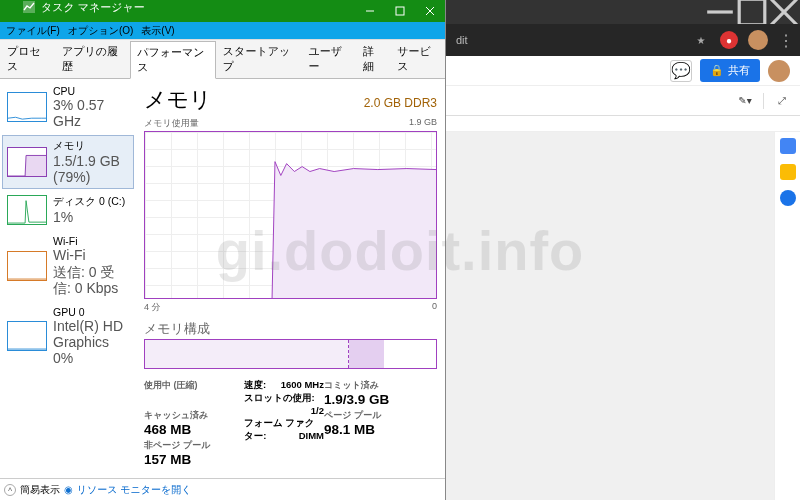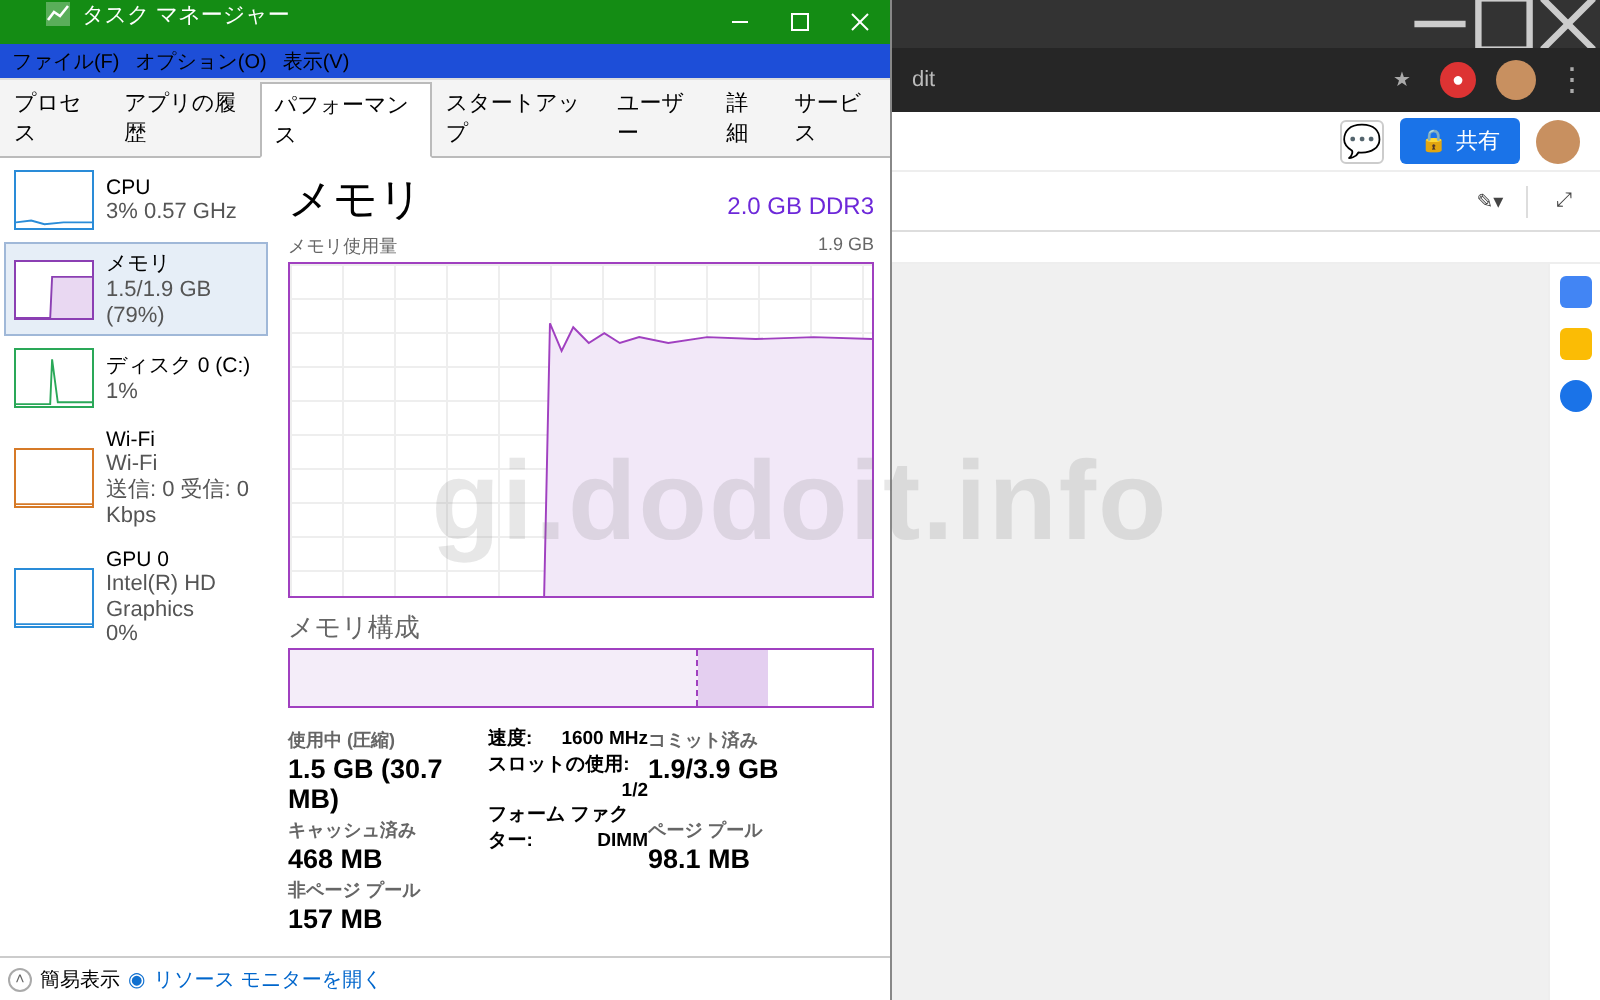--- a/index.html
+++ b/index.html
@@ -5,37 +5,37 @@
 * { margin: 0; padding: 0; box-sizing: border-box; font-family: "Segoe UI", "Meiryo", sans-serif; }
 body { width: 800px; height: 500px; background: #fff; overflow: hidden; position: relative; }
 
 
 .tm-window { position: absolute; left: 0; top: 0; width: 446px; height: 500px; background: #fff; display: flex; flex-direction: column; border-right: 1px solid #888; z-index: 10; }
 .tm-titlebar { height: 22px; background: #148c14; color: #fff; display: flex; align-items: flex-start; font-size: 11px; padding-left: 22px; }
 .tm-titlebar-icon { width: 14px; height: 14px; margin-right: 5px; display: inline-flex; }
 .tm-titlebar-title { flex: 1; }
 .tm-tbtn { width: 30px; height: 22px; display: flex; align-items: center; justify-content: center; color: #fff; }
 .tm-tbtn svg { width: 10px; height: 10px; }
-.tm-menubar { height: 18px; display: flex; align-items: center; font-size: 10px; padding: 0 2px; border-bottom: 1px solid #ddd; background:#1d4ed8; }
+.tm-menubar { height: 18px; display: flex; align-items: center; font-size: 10px; padding: 0 2px; border-bottom: 1px solid #ddd; background:#0ea5e9; }
 .tm-menuitem { padding: 0 4px; }
 .tm-tabs { display: flex; font-size: 11px; border-bottom: 1px solid #bbb; background: #f4f4f4; }
 .tm-tab { padding: 3px 6px; border: 1px solid transparent; border-bottom: none; }
 .tm-tab.active { background: #fff; border-color: #bbb; border-bottom: 1px solid #fff; position: relative; top: 1px; }
 .tm-body { flex: 1; display: flex; overflow: hidden; }
 .tm-sidebar { width: 136px; display: flex; flex-direction: column; padding: 2px; gap: 2px; }
 .tm-side-item { display: flex; align-items: center; gap: 6px; padding: 3px 4px; font-size: 10px; border: 1px solid transparent; }
 .tm-side-item.active { background: #e6eef7; border: 1px solid #a0b8d8; }
 .tm-mini { width: 40px; height: 30px; border: 1px solid #888; position: relative; background: #fff; flex-shrink: 0; overflow:hidden; }
 .tm-mini svg { width: 100%; height: 100%; }
 .tm-side-text .t1 { font-size: 10.5px; }
-.tm-side-text .t2 { font-size: 11px; color: #555; line-height: 1.15; }
+.tm-side-text .t2 { font-size: 14px; color: #555; line-height: 1.15; }
 .tm-main { flex: 1; padding: 6px 8px 2px 8px; display: flex; flex-direction: column; position: relative; }
 .tm-header { display: flex; align-items: baseline; justify-content: space-between; }
 .tm-header h1 { font-size: 22px; font-weight: 400; }
-.tm-header .spec { font-size: 12px; color: #6d28d9; }
+.tm-header .spec { font-size: 12px; color: #a16207; }
 .tm-chart-label { font-size: 9px; color: #666; display: flex; justify-content: space-between; margin-top: 2px; }
 .tm-chart { border: 1px solid #a040c0; height: 168px; margin-top: 1px; position: relative; background:
   repeating-linear-gradient(to right, #eee, #eee 1px, transparent 1px, transparent 26px),
   repeating-linear-gradient(to bottom, #eee, #eee 1px, transparent 1px, transparent 17px);
 }
 .tm-chart svg { width: 100%; height: 100%; position: absolute; }
 .tm-comp-label { font-size: 13px; color: #666; margin-top: 6px; }
 .tm-comp { height: 30px; border: 1px solid #a040c0; display: flex; margin-top: 1px; }
 .tm-comp-used { background: #f4edf9; border-right: 1px dashed #a040c0; }
 .tm-comp-compr { background: #e4cff0; }
@@ -242,29 +242,32 @@
       <div class="tm-chart-label">
         <span>メモリ使用量</span>
         <span>1.9 GB</span>
       </div>
       <div class="tm-chart">
         <svg viewBox="0 0 300 168" preserveAspectRatio="none">
           <polygon points="0,168 131,168 134,30 140,44 146,32 154,40 162,35 170,40 180,37 195,40 215,37 240,38 270,37 300,38 300,168" fill="#f2e8f8"></polygon>
           <polyline points="131,168 134,30 140,44 146,32 154,40 162,35 170,40 180,37 195,40 215,37 240,38 270,37 300,38" fill="none" stroke="#a040c0" stroke-width="1"></polyline>
         </svg>
       </div>
+      <div class="tm-chart-label">
+        <span>4 分</span>
+        <span>0</span>
+      </div>
       <div class="tm-comp-label">メモリ構成</div>
       <div class="tm-comp">
         <div class="tm-comp-used" style="width:70%"></div>
         <div class="tm-comp-compr" style="width:12%"></div>
       </div>
       <div class="tm-stats">
         <div class="cell">
             <span>使用中 (圧縮)</span>
-            <span class="v">1.5 GB (30.7 MB)</span>
           </div>
         <div class="cell" style="grid-row:span 3">
           <div class="kv"><span>速度:</span> <span style="float:right">1600 MHz</span></div>
           <div class="kv"><span>スロットの使用:</span> <span style="float:right">1/2</span></div>
           <div class="kv"><span>フォーム ファクター:</span> <span style="float:right">DIMM</span></div>
         </div>
         <div class="cell">
             <span>コミット済み</span>
             <span class="v">1.9/3.9 GB</span>
           </div>

